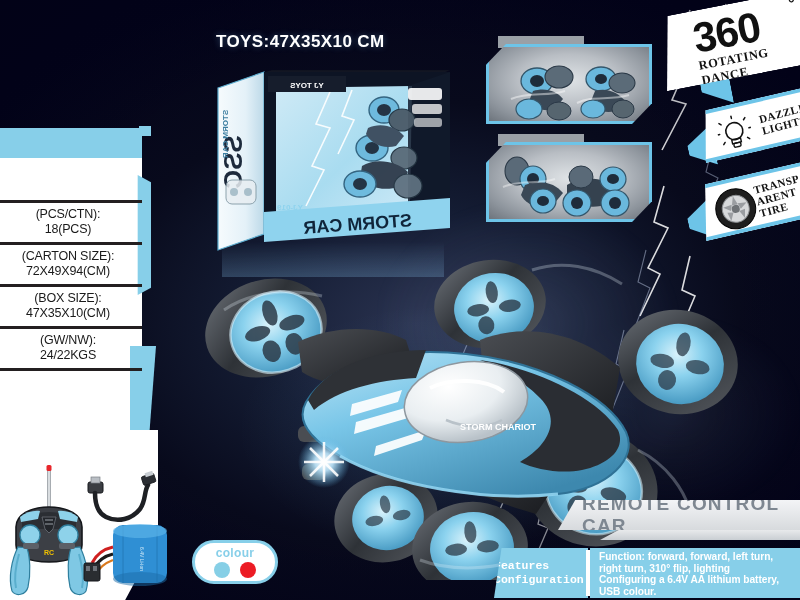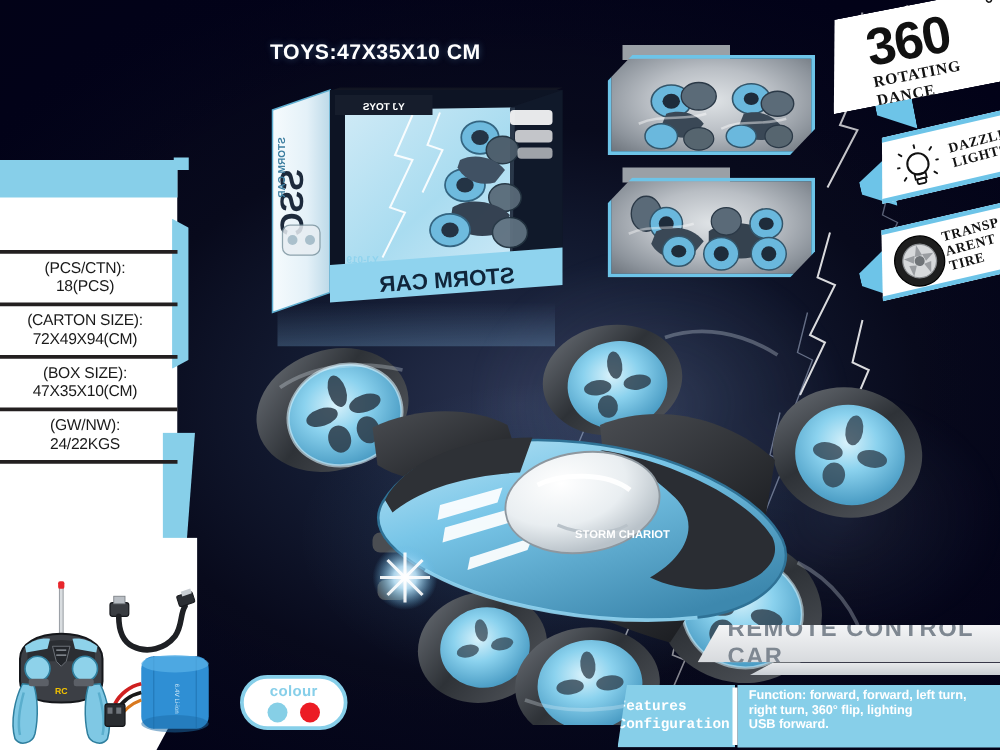--- a/index.html
+++ b/index.html
@@ -665,18 +665,19 @@
   <div class="rcc-banner">
     <span>REMOTE CONTROL CAR</span>
   </div>
 
   <div class="feat-left">
     <span>Features</span>
     <span>Configuration</span>
   </div>
   <div class="feat-right">
     <p>Function: forward, forward, left turn,</p>
-    <p>right turn, 360° flip, lighting</p>
-    <p>USB forward.</p>
+    <p>right turn, 310° flip, lighting</p>
+    <p>Configuring a 6.4V AA lithium battery,</p>
+    <p>USB colour.</p>
   </div>
   <div class="feat-divider"></div>
 
 </div>
 
 </body></html>

